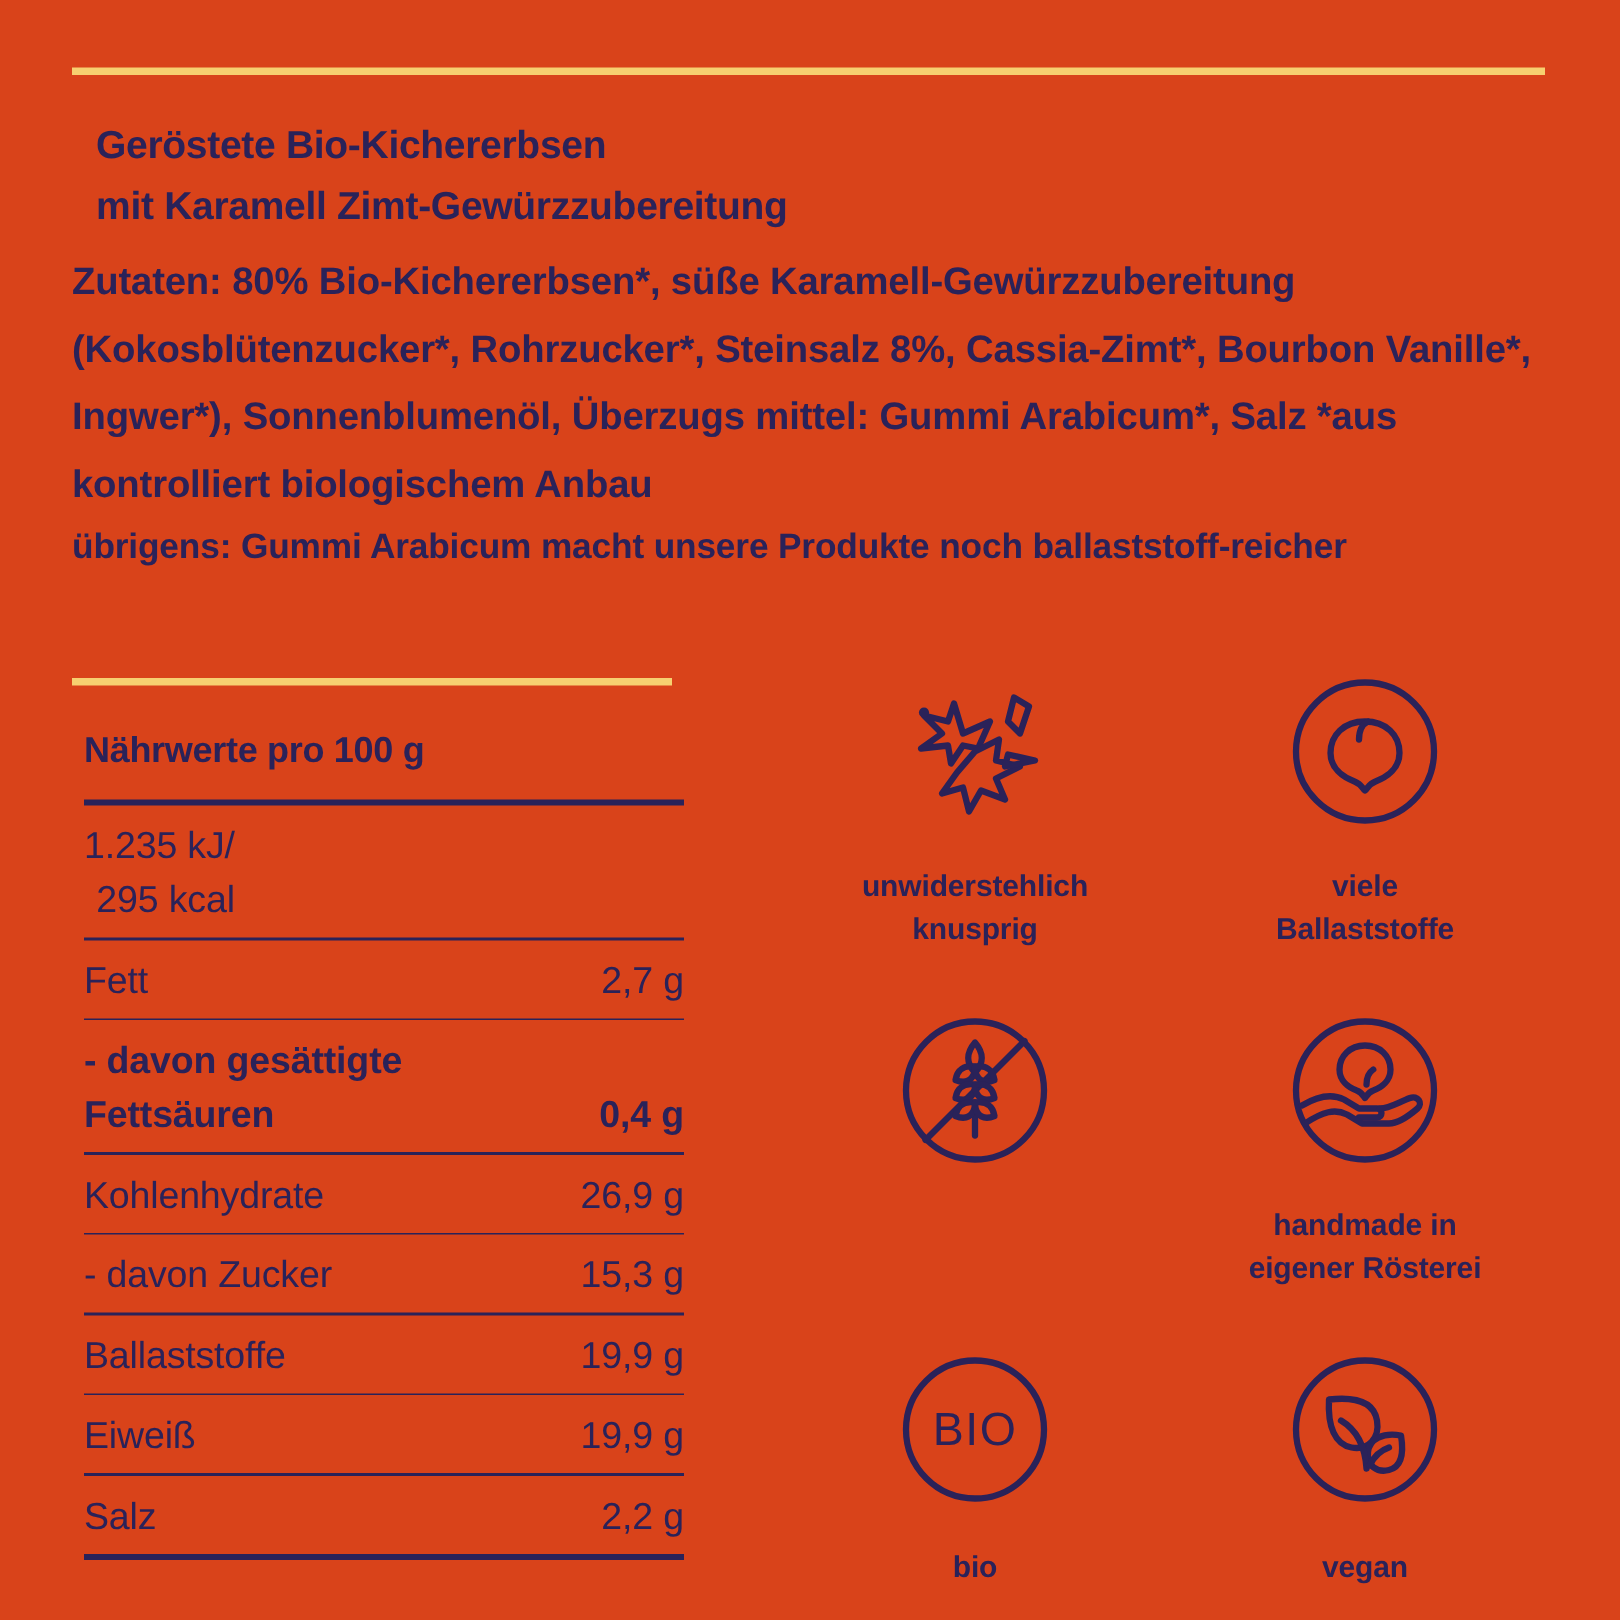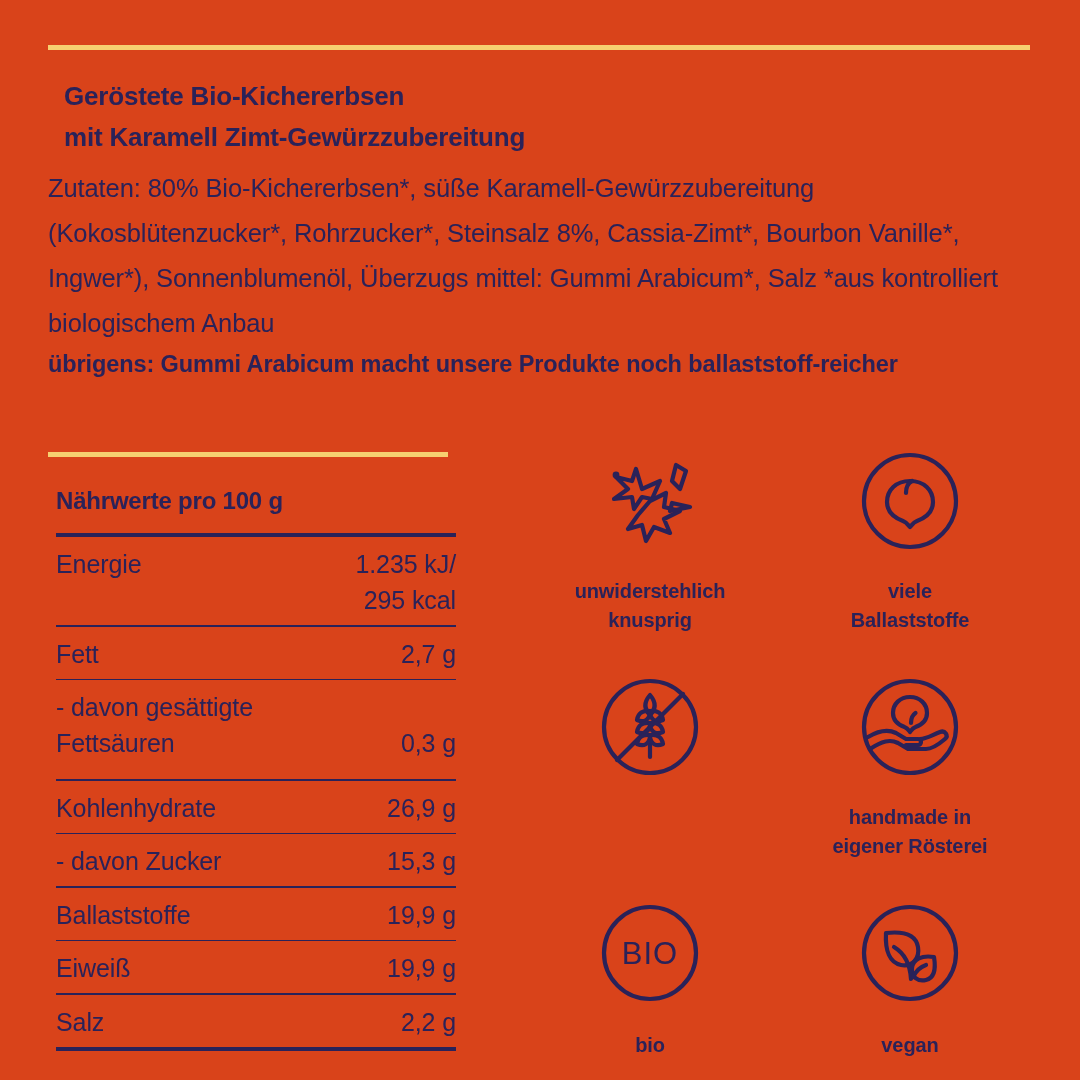--- a/index.html
+++ b/index.html
@@ -46,21 +46,21 @@
     white-space: nowrap;
   }
 
   
   .ingredients {
     position: absolute;
     left: 48px;
     top: 166px;
     width: 985px;
     font-size: 25.5px;
-    font-weight: 400;
+    font-weight: 700;
     line-height: 45px;
     letter-spacing: -0.1px;
   }
 
   
   .note {
     position: absolute;
     left: 48px;
     top: 345px;
     width: 975px;
@@ -118,21 +118,21 @@
     padding-right: 8px;
   }
   .nrow .nvalue {
     flex: 0 0 auto;
     text-align: right;
     white-space: pre-line;
   }
   
   .nrow.two-line .nvalue { line-height: 36px; }
   
-  .nrow.label-wrap { position: relative; padding-bottom: 18px; }
+  .nrow.label-wrap { position: relative; padding-bottom: 7px; font-weight: bold; }
   .nrow.label-wrap .nlabel { white-space: pre-line; }
   .nrow.label-wrap .nvalue { align-self: flex-end; }
 
   
   .icons {
     position: absolute;
     left: 520px;
     top: 437px;
     width: 520px;
     display: grid;
@@ -180,36 +180,35 @@
 
   <div class="note">übrigens: Gummi Arabicum macht unsere Produkte noch ballaststoff-reicher</div>
 
   <div class="rule-mid"></div>
 
   <div class="nutrition">
     <div class="nutrition-title">Nährwerte pro 100 g</div>
     <div class="rule-thick"></div>
 
     <div class="nrow two-line">
-      <span class="nlabel">Energie</span>
       <span class="nvalue">1.235 kJ/
 295 kcal</span>
     </div>
     <div class="rule-thin"></div>
 
     <div class="nrow">
       <span class="nlabel">Fett</span>
       <span class="nvalue">2,7 g</span>
     </div>
     <div class="rule-thin"></div>
 
     <div class="nrow label-wrap">
       <span class="nlabel">- davon gesättigte
 Fettsäuren</span>
-      <span class="nvalue">0,3 g</span>
+      <span class="nvalue">0,4 g</span>
     </div>
     <div class="rule-thin"></div>
 
     <div class="nrow">
       <span class="nlabel">Kohlenhydrate</span>
       <span class="nvalue">26,9 g</span>
     </div>
     <div class="rule-thin"></div>
 
     <div class="nrow">

